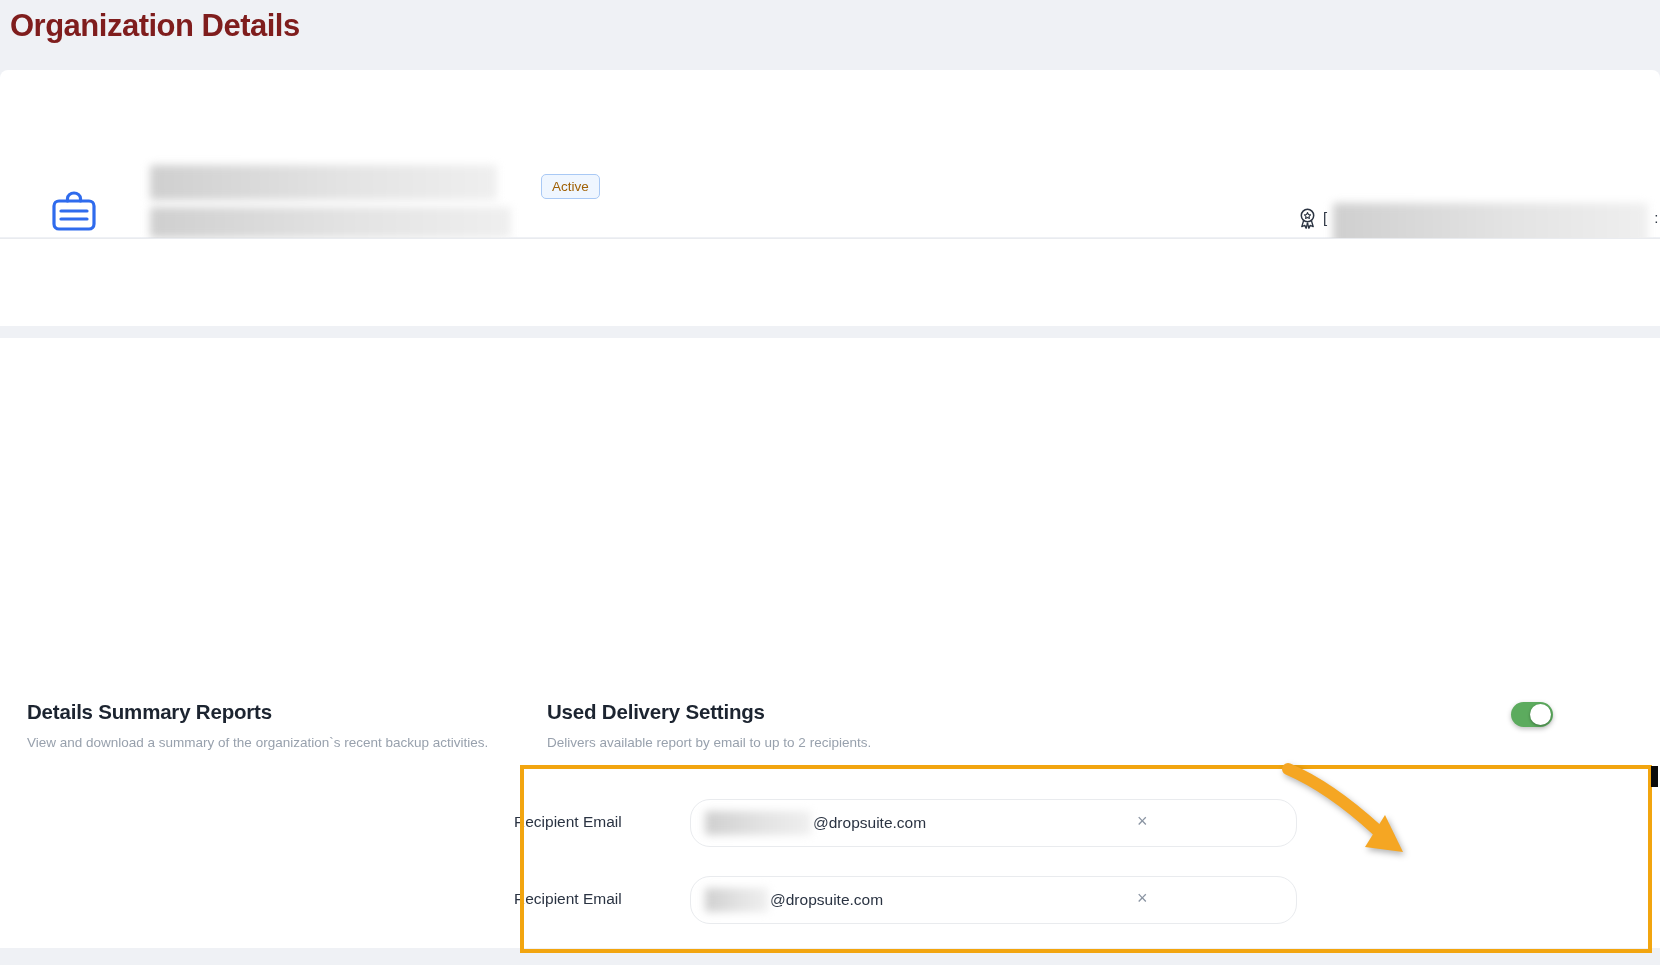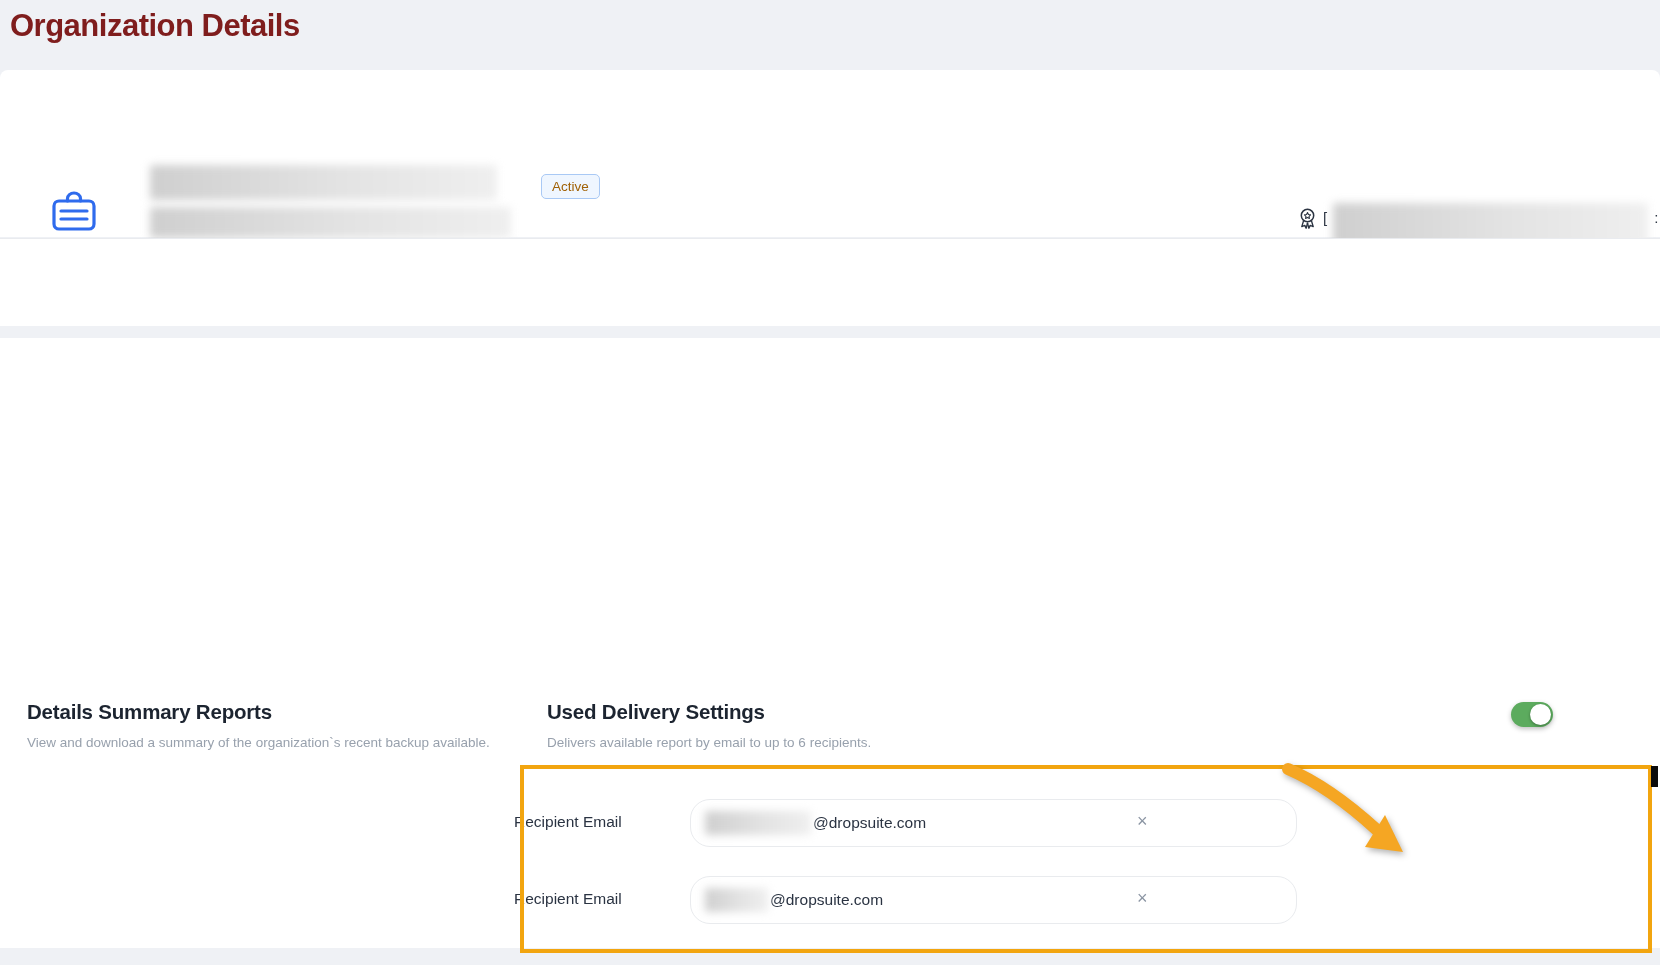--- a/index.html
+++ b/index.html
@@ -145,26 +145,26 @@
       <div class="tab">Features</div>
       <div class="tab">Credentials</div>
       <div class="tab">Journaling</div>
     </div>
   </div>
 
   <div class="main-card">
 
     <div class="backup-section">
       <div class="sec-title">Details Summary Reports</div>
-      <div class="sec-desc">View and download a summary of the organization`s recent backup available.</div>
+      <div class="sec-desc">View and download a summary of the organization`s recent backup activities.</div>
     </div>
 
     <div class="email-section">
       <div class="sec-title">Used Delivery Settings</div>
-      <div class="sec-desc">Delivers available report by email to up to 6 recipients.</div>
+      <div class="sec-desc">Delivers available report by email to up to 2 recipients.</div>
     </div>
 
     <div class="toggle">
       <div class="knob"></div>
     </div>
 
     <div class="recipient-row r1">
       <span class="recipient-label">Recipient Email</span>
       <div class="recipient-input">
         <span class="blur email-blur-1"></span>

